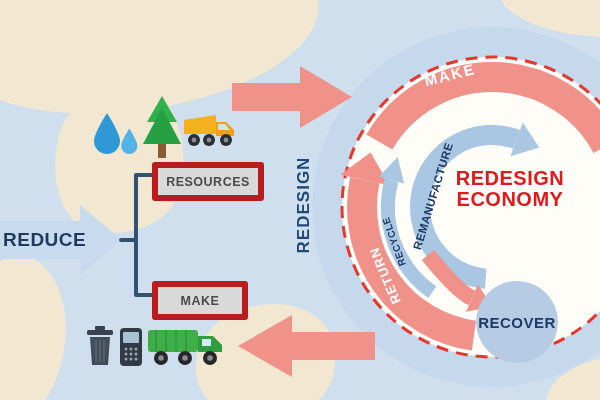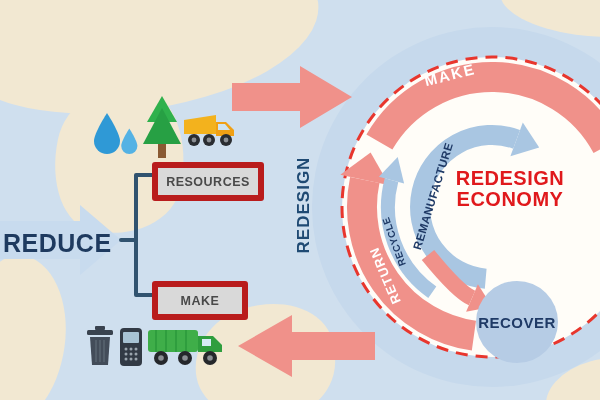--- a/index.html
+++ b/index.html
@@ -11,21 +11,21 @@
   }
   .land{position:absolute;background:#f2e8d2;}
   .scene{position:absolute;left:0;top:0;width:600px;height:400px;}
   .icon{position:absolute;}
   .lbl{position:absolute;font-weight:700;white-space:nowrap;}
   .graybox{
     position:absolute;background:#d9d9d9;border:6px solid #b91c1c;border-radius:3px;
     display:flex;align-items:center;justify-content:center;
     font-weight:700;color:#4a4a4a;font-size:12.5px;letter-spacing:.5px;
   }
-  .reduce-text{left:3px;top:229px;width:96px;font-size:25px;color:#1e3a5f;letter-spacing:.5px;}
+  .reduce-text{left:3px;top:229px;width:96px;font-size:19px;color:#1e3a5f;letter-spacing:.5px;}
   .redesign-text{
     left:239px;top:195px;width:130px;text-align:center;
     font-size:17px;letter-spacing:1px;color:#1f4a73;
     transform:rotate(-90deg);
   }
   .make-text{left:410px;top:66px;width:80px;text-align:center;color:#fff;font-size:15px;letter-spacing:2px;transform:rotate(-14deg);}
   .return-text{left:345px;top:268px;width:80px;text-align:center;color:#fff;font-size:13px;letter-spacing:1px;transform:rotate(-113deg);}
   .recycle-text{left:354px;top:236px;width:80px;text-align:center;color:#1f3a66;font-size:10px;letter-spacing:.5px;transform:rotate(-110deg);}
   .remanufacture-text{left:358px;top:190px;width:150px;text-align:center;color:#1f3a66;font-size:11.5px;letter-spacing:.5px;transform:rotate(-73deg);}
   .center-title{left:432px;top:168px;width:156px;text-align:center;color:#e0191c;font-size:20px;line-height:21px;letter-spacing:.5px;}

